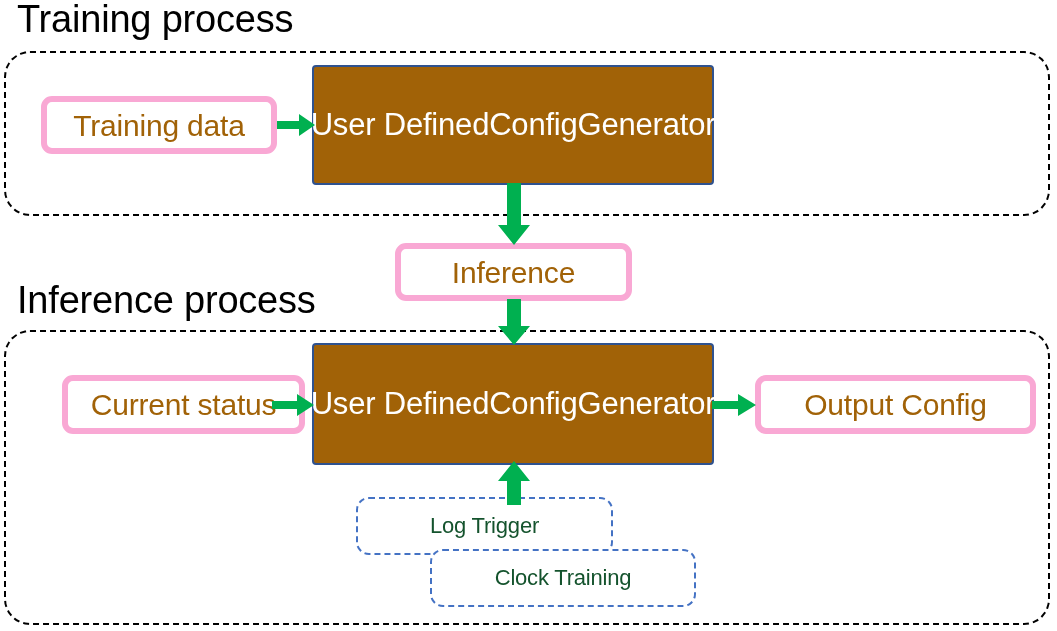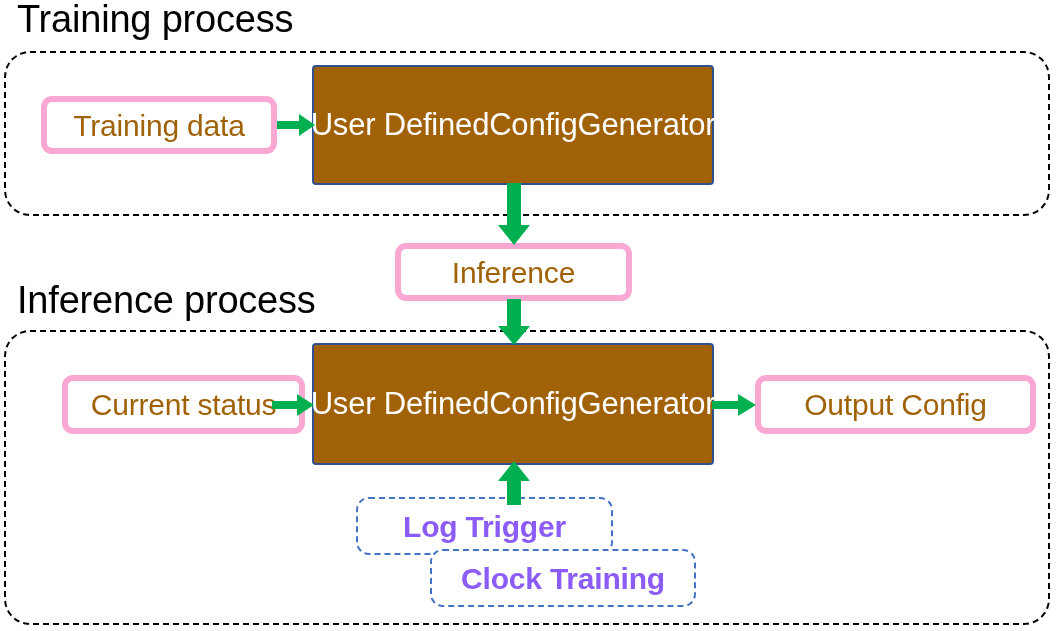--- a/index.html
+++ b/index.html
@@ -69,26 +69,25 @@
   
   .trigger-box {
     position: absolute;
     box-sizing: border-box;
     border: 2.5px dashed #4472C4;
     border-radius: 13px;
     background: #ffffff;
     display: flex;
     align-items: center;
     justify-content: center;
-    color: #8b5cf6;
-    font-size: 30px;
+    color: #14532d;
+    font-size: 22px;
     line-height: 1.1;
     white-space: nowrap;
     letter-spacing: -0.2px;
-    font-weight: bold;
   }
   #box-log-trigger   { left: 356px; top: 497px; width: 257px; height: 58px; z-index: 3; background: transparent; }
   #box-clock-trigger { left: 430px; top: 549px; width: 266px; height: 58px; z-index: 4; }
 
   
   .process-box {
     position: absolute;
     box-sizing: border-box;
     background: #a16207;
     border: 2px solid #2F528F;

